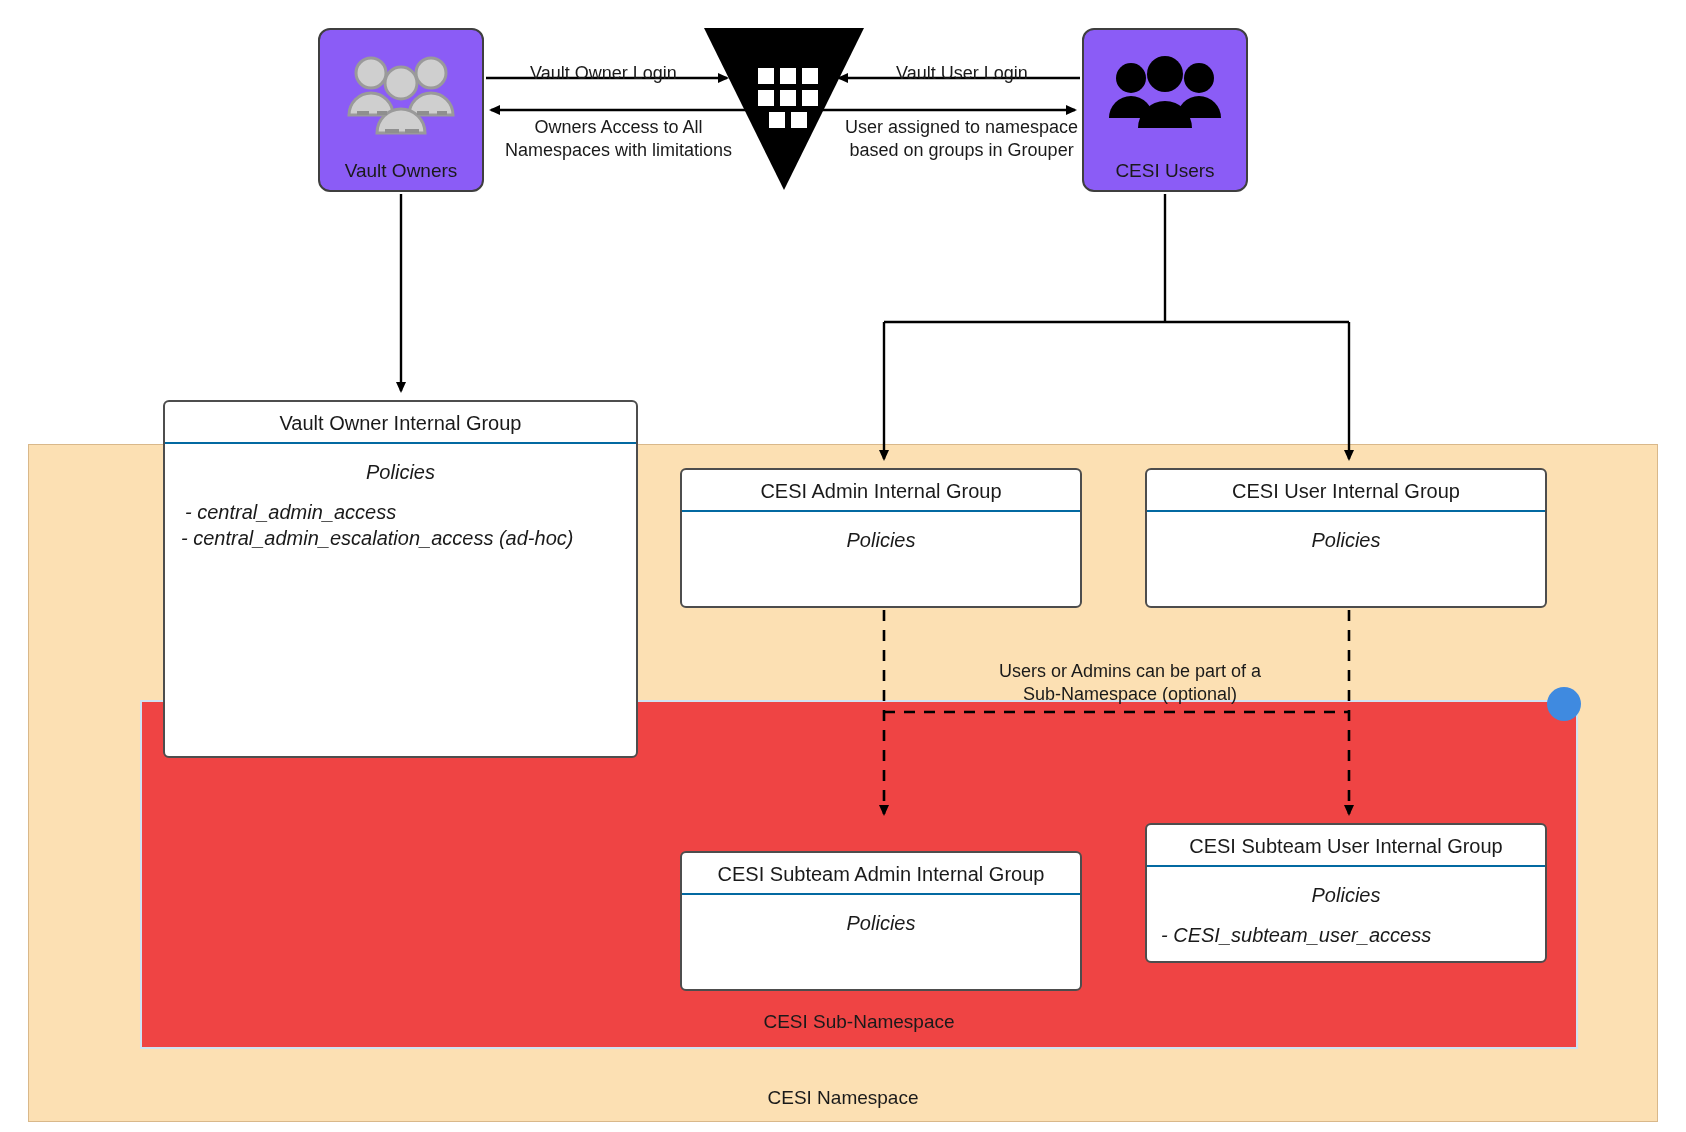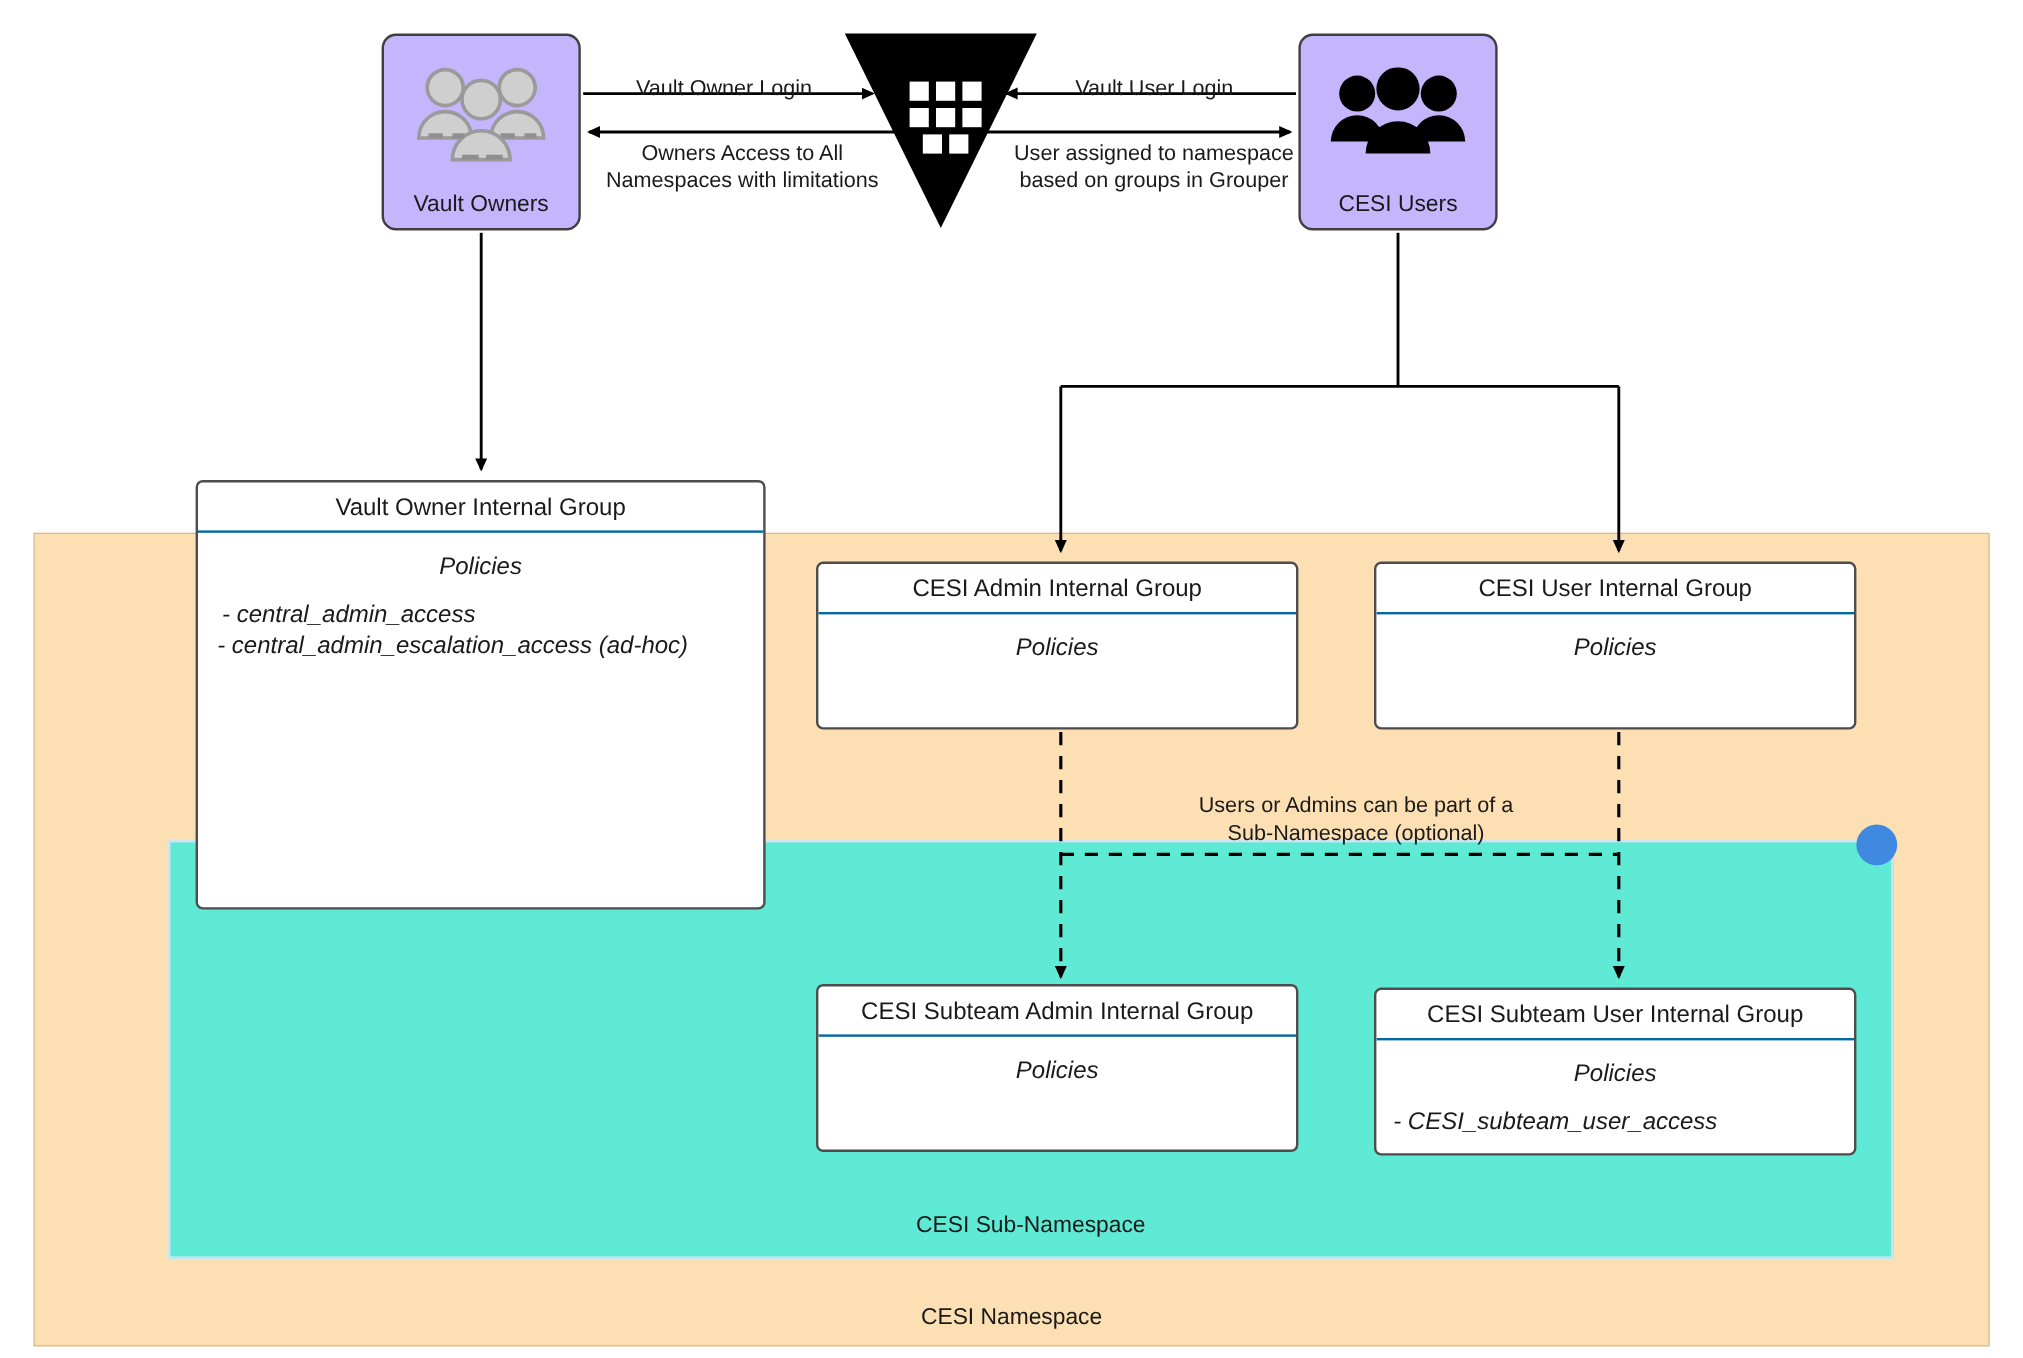--- a/index.html
+++ b/index.html
@@ -35,21 +35,21 @@
     left: 0; right: 0;
     bottom: 12px;
     text-align: center;
     font-size: 19px;
     color: #1a1a1a;
   }
   .ns-inner {
     position: absolute;
     left: 140px; top: 700px;
     width: 1438px; height: 349px;
-    background: #5eead4;
+    background: #ef4444;
     border: 2px solid #cfe3f2;
   }
   .ns-inner-label {
     position: absolute;
     left: 0; right: 0;
     bottom: 14px;
     text-align: center;
     font-size: 19px;
     color: #1a1a1a;
   }
@@ -57,21 +57,21 @@
     position: absolute;
     left: 1547px; top: 687px;
     width: 34px; height: 34px;
     border-radius: 50%;
     background: #3f8ae0;
   }
 
   
   .actor {
     position: absolute;
-    background: #c4b5fd;
+    background: #8b5cf6;
     border: 2px solid #3f3f3f;
     border-radius: 12px;
     display: flex;
     flex-direction: column;
     align-items: center;
     justify-content: flex-start;
   }
   .actor-icon {
     flex: 1 1 auto;
     display: flex;
@@ -133,21 +133,21 @@
     line-height: 1.28;
     white-space: nowrap;
   }
 
   #box-owner-group { left: 163px; top: 400px; width: 475px; height: 358px; }
   #box-owner-group .policy-list { padding-left: 16px; }
   #box-owner-group .policy-list li:first-child { padding-left: 4px; }
 
   #box-cesi-admin { left: 680px; top: 468px; width: 402px; height: 140px; }
   #box-cesi-user  { left: 1145px; top: 468px; width: 402px; height: 140px; }
-  #box-sub-admin  { left: 680px; top: 820px; width: 402px; height: 140px; }
+  #box-sub-admin  { left: 680px; top: 851px; width: 402px; height: 140px; }
   #box-sub-user   { left: 1145px; top: 823px; width: 402px; height: 140px; }
 
   
   .edge-label {
     position: absolute;
     font-size: 18px;
     color: #1a1a1a;
     line-height: 1.26;
     text-align: center;
     white-space: pre;

